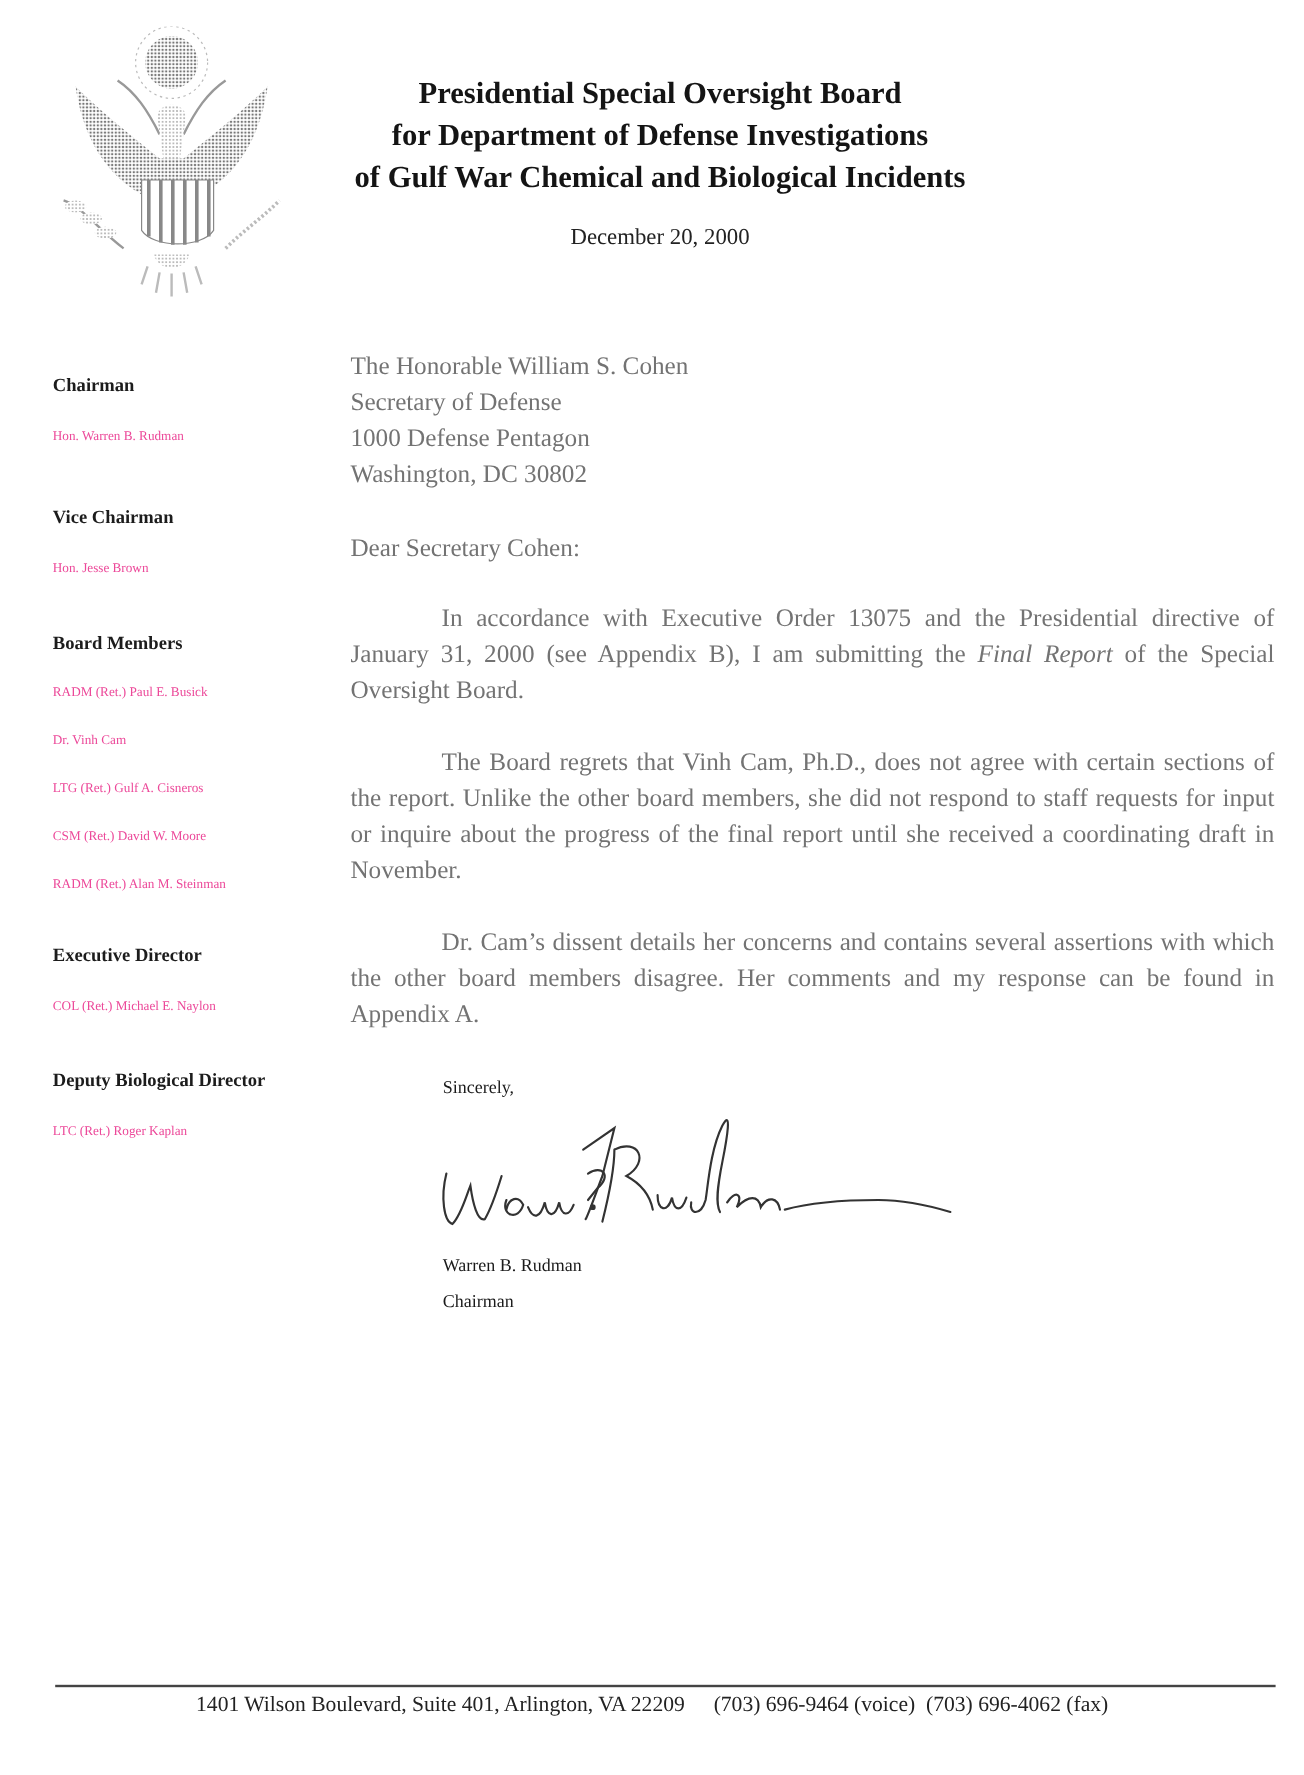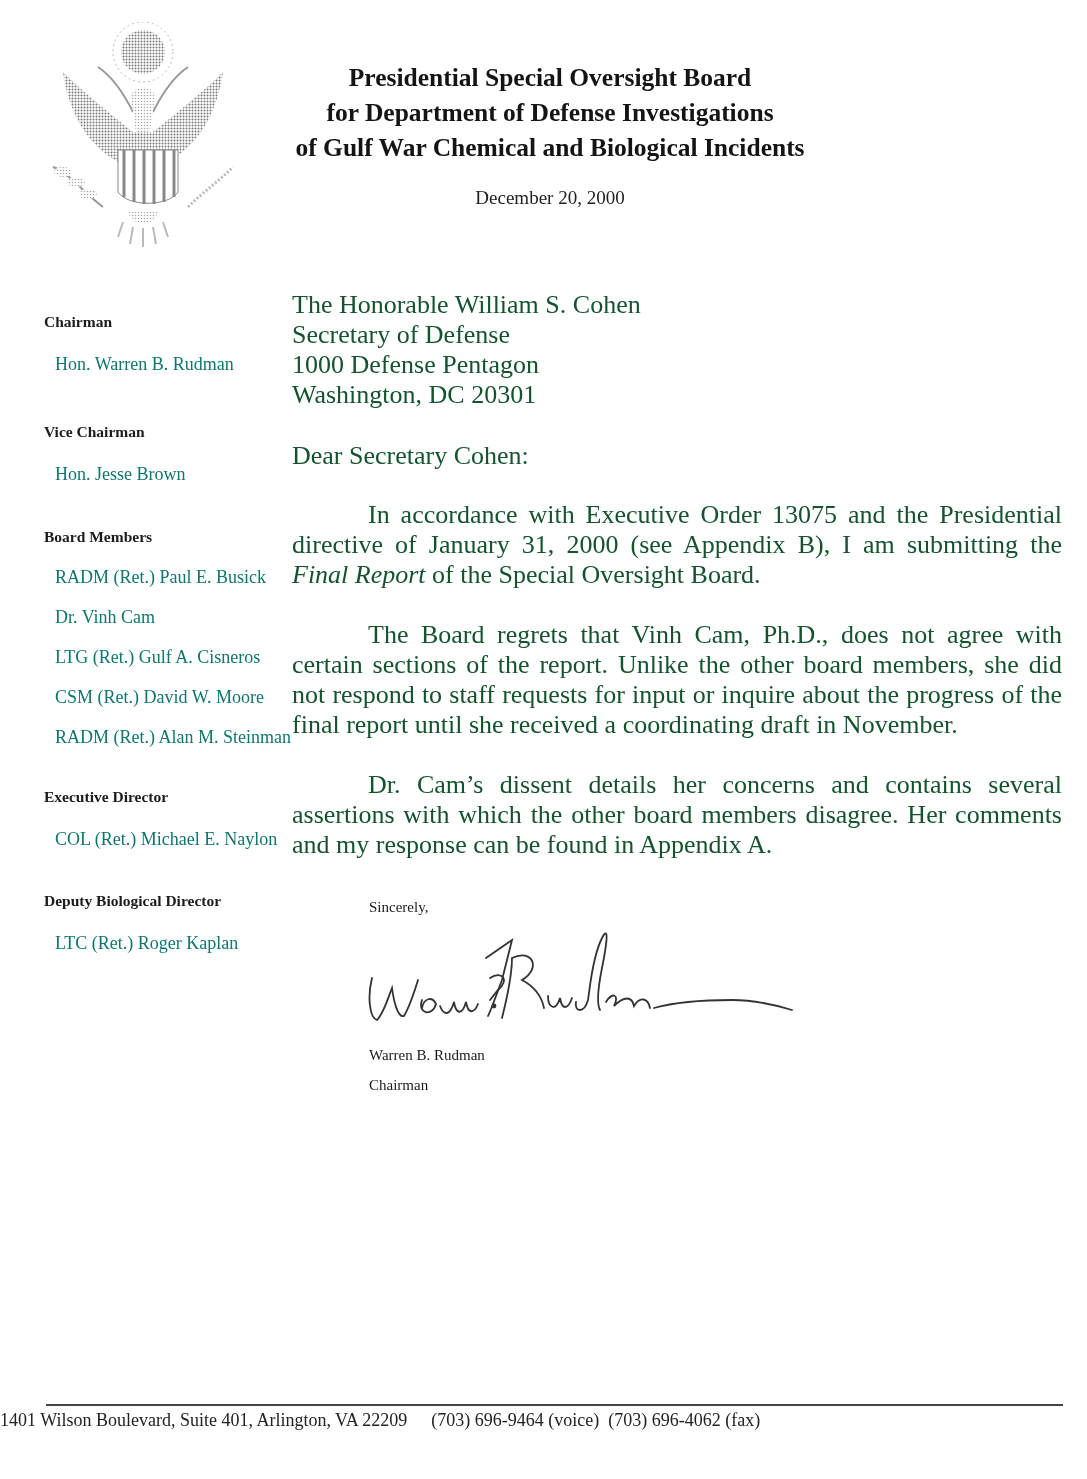--- a/index.html
+++ b/index.html
@@ -7,33 +7,33 @@
          font-family: "Liberation Serif", "DejaVu Serif", serif; color: #1a1a1a; }
 
   .seal { position: absolute; left: 38px; top: 22px; width: 210px; height: 230px; }
 
   .letterhead { position: absolute; left: 260px; top: 60px; width: 580px; text-align: center; }
   .letterhead .org-line { display: block; font-weight: bold; font-size: 25.5px; line-height: 35px; color: #141414; white-space: nowrap; }
   .letterhead .date { display: block; margin-top: 22px; font-size: 19px; color: #222; }
 
   .sidebar { position: absolute; left: 44px; top: 310px; width: 240px; }
   .sidebar .section-title { font-weight: bold; font-size: 15.5px; color: #1c1c1c; margin: 0; line-height: 20px; }
-  .sidebar .member { font-size: 18px; color: #0f766e; margin: 11px; line-height: 20px; white-space: nowrap; }
+  .sidebar .member { font-size: 11px; color: #ec4899; margin: 0; line-height: 20px; white-space: nowrap; }
 
-  .body-text { position: absolute; left: 292px; top: 290px; width: 770px; font-size: 26px; line-height: 30px; color: #14532d; }
+  .body-text { position: absolute; left: 292px; top: 290px; width: 770px; font-size: 21px; line-height: 30px; color: #737373; }
   .body-text p { margin: 0; }
   .address-line { display: block; }
   .indent { text-indent: 76px; }
   .justify { text-align: justify; text-align-last: left; }
 
   .closing { position: absolute; left: 369px; font-size: 15px; line-height: 30px; }
   .signature { position: absolute; left: 362px; top: 918px; width: 440px; height: 120px; }
 
   .footer-rule { position: absolute; left: 46px; right: 24px; top: 1404px; height: 0; border-top: 2px solid #444; }
-  .footer { position: absolute; left: 0; right: 0; top: 1408px; text-align: left; font-size: 18px; line-height: 25px; color: #222; }
+  .footer { position: absolute; left: 0; right: 0; top: 1408px; text-align: center; font-size: 18px; line-height: 25px; color: #222; }
   .footer .line { display: block; }
   .gap { display: inline-block; width: 24px; }
 </style>
 </head>
 <body>
 
 <div class="seal">
   <svg width="210" height="230" viewBox="0 0 210 230">
     <defs>
       <pattern id="dots" width="3" height="3" patternUnits="userSpaceOnUse">
@@ -98,21 +98,21 @@
 
   <p class="section-title" style="margin-top:42px">Deputy Biological Director</p>
   <p class="member" style="margin-top:22px">LTC (Ret.) Roger Kaplan</p>
 </div>
 
 <div class="body-text">
   <div>
     <span class="address-line">The Honorable William S. Cohen</span>
     <span class="address-line">Secretary of Defense</span>
     <span class="address-line">1000 Defense Pentagon</span>
-    <span class="address-line">Washington, DC 20301</span>
+    <span class="address-line">Washington, DC 30802</span>
   </div>
   <p style="margin-top:31px">Dear Secretary Cohen:</p>
   <p class="indent justify" style="margin-top:29px"><span>In accordance with Executive Order 13075 and the Presidential directive of January 31, 2000 (see Appendix B), I am submitting the </span><i>Final Report</i><span> of the Special Oversight Board.</span></p>
   <p class="indent justify" style="margin-top:30px">The Board regrets that Vinh Cam, Ph.D., does not agree with certain sections of the report.  Unlike the other board members, she did not respond to staff requests for input or inquire about the progress of the final report until she received a coordinating draft in November.</p>
   <p class="indent justify" style="margin-top:30px">Dr. Cam’s dissent details her concerns and contains several assertions with which the other board members disagree.  Her comments and my response can be found in Appendix A.</p>
 </div>
 
 <div class="closing" style="top:892px">Sincerely,</div>
 
 <div class="signature">

